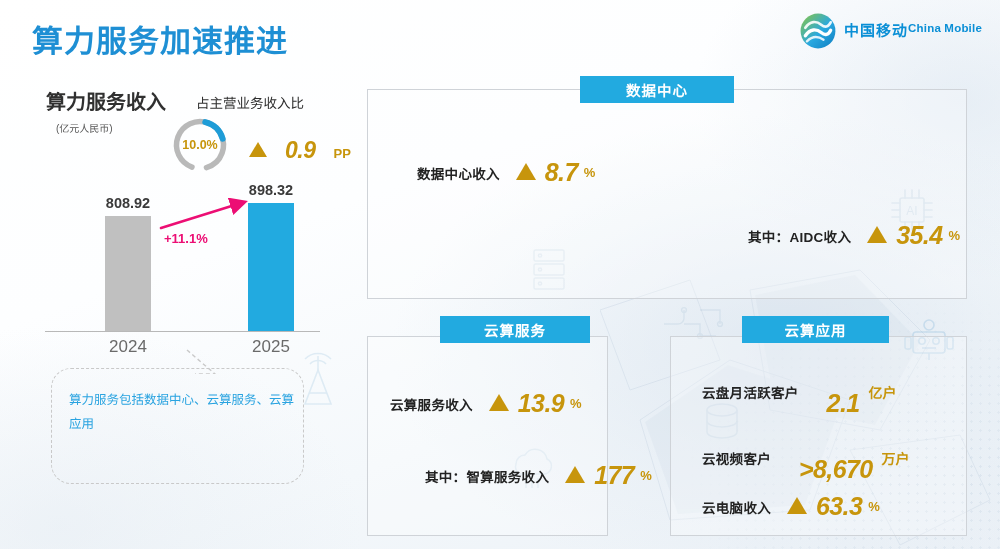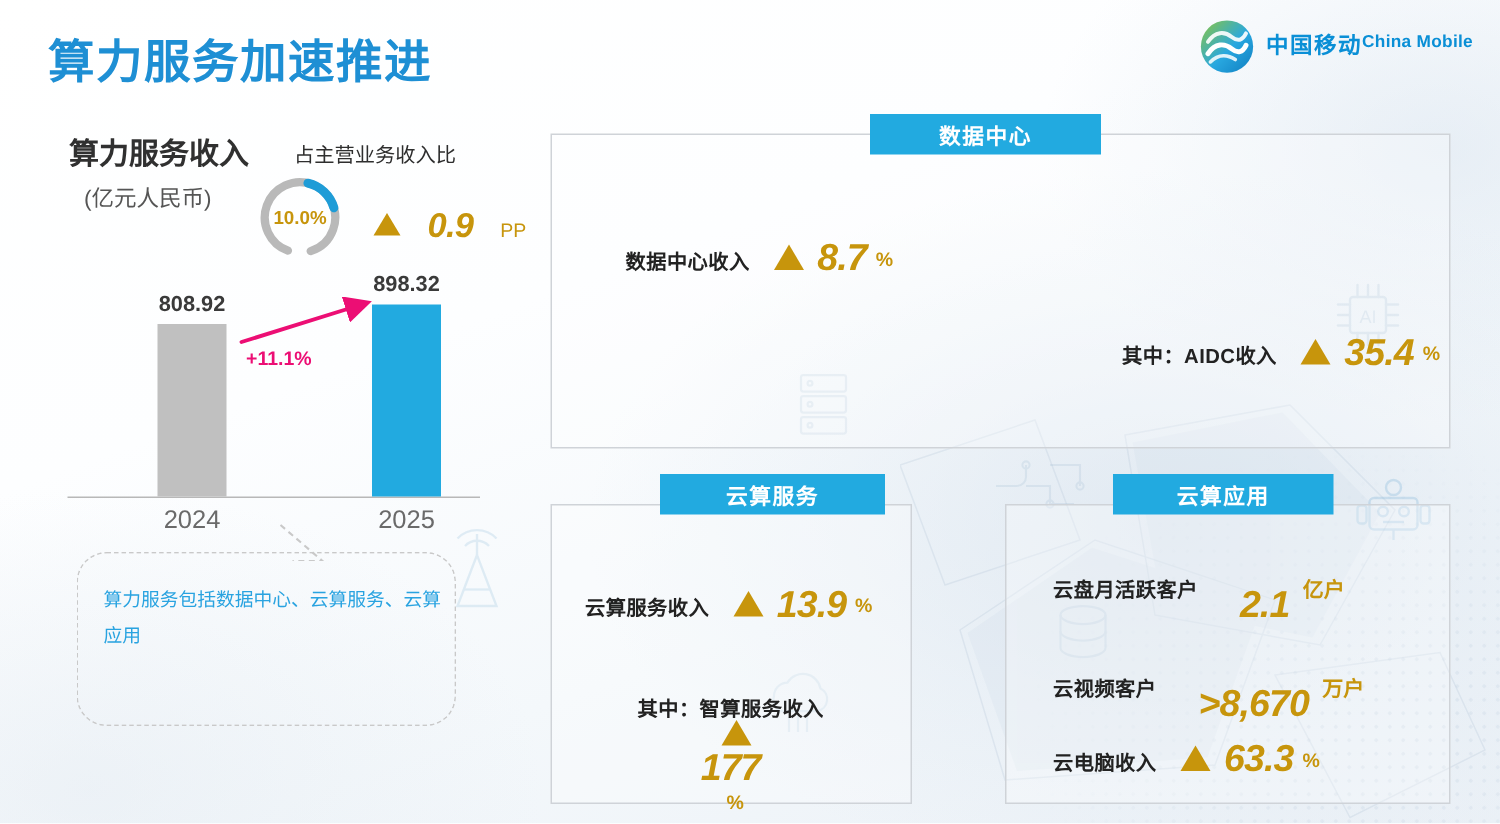--- a/index.html
+++ b/index.html
@@ -92,21 +92,21 @@
     top: 86px;
     font-size: 20px;
     font-weight: bold;
     color: #303030;
     white-space: nowrap;
   }
   .left-unit {
     position: absolute;
     left: 56px;
     top: 120px;
-    font-size: 15px;
+    font-size: 10px;
     color: #555;
     white-space: nowrap;
   }
 
   .ratio-label {
     position: absolute;
     left: 196px;
     top: 92px;
     font-size: 13.5px;
     color: #2e2e2e;
@@ -153,21 +153,21 @@
   }
   .pp-num {
     font-size: 23px;
     font-weight: bold;
     color: #c7950c;
     font-style: italic;
     letter-spacing: -.5px;
   }
   .pp-unit {
     font-size: 13px;
-    font-weight: normal;
+    font-weight: bold;
     color: #c7950c;
   }
 
   
   .chart {
     position: absolute;
     left: 40px;
     top: 185px;
     width: 290px;
     height: 175px;
@@ -314,21 +314,21 @@
     font-weight: bold;
     color: #c7950c;
     margin-left: 6px;
     font-style: normal;
   }
   .metric-unit.cn { font-size: 14px; margin-left: 9px; }
 
   .m-dc-rev   { left: 417px; top: 158px; }
   .m-dc-aidc  { left: 700px; top: 221px; margin-left: 48px; }
   .m-ccs-rev  { left: 390px; top: 389px; }
-  .m-ccs-int  { left: 425px; top: 461px; flex-direction: column; }
+  .m-ccs-int  { left: 425px; top: 461px; }
   .m-capp-pan { left: 702px; top: 365px; }
   .m-capp-vid { left: 702px; top: 431px; }
   .m-capp-pc  { left: 702px; top: 492px; }
   .gap-md { margin-left: 28px; margin-top: 24px; }
 </style>
 </head>
 <body>
 
 <div id="slide">
 

